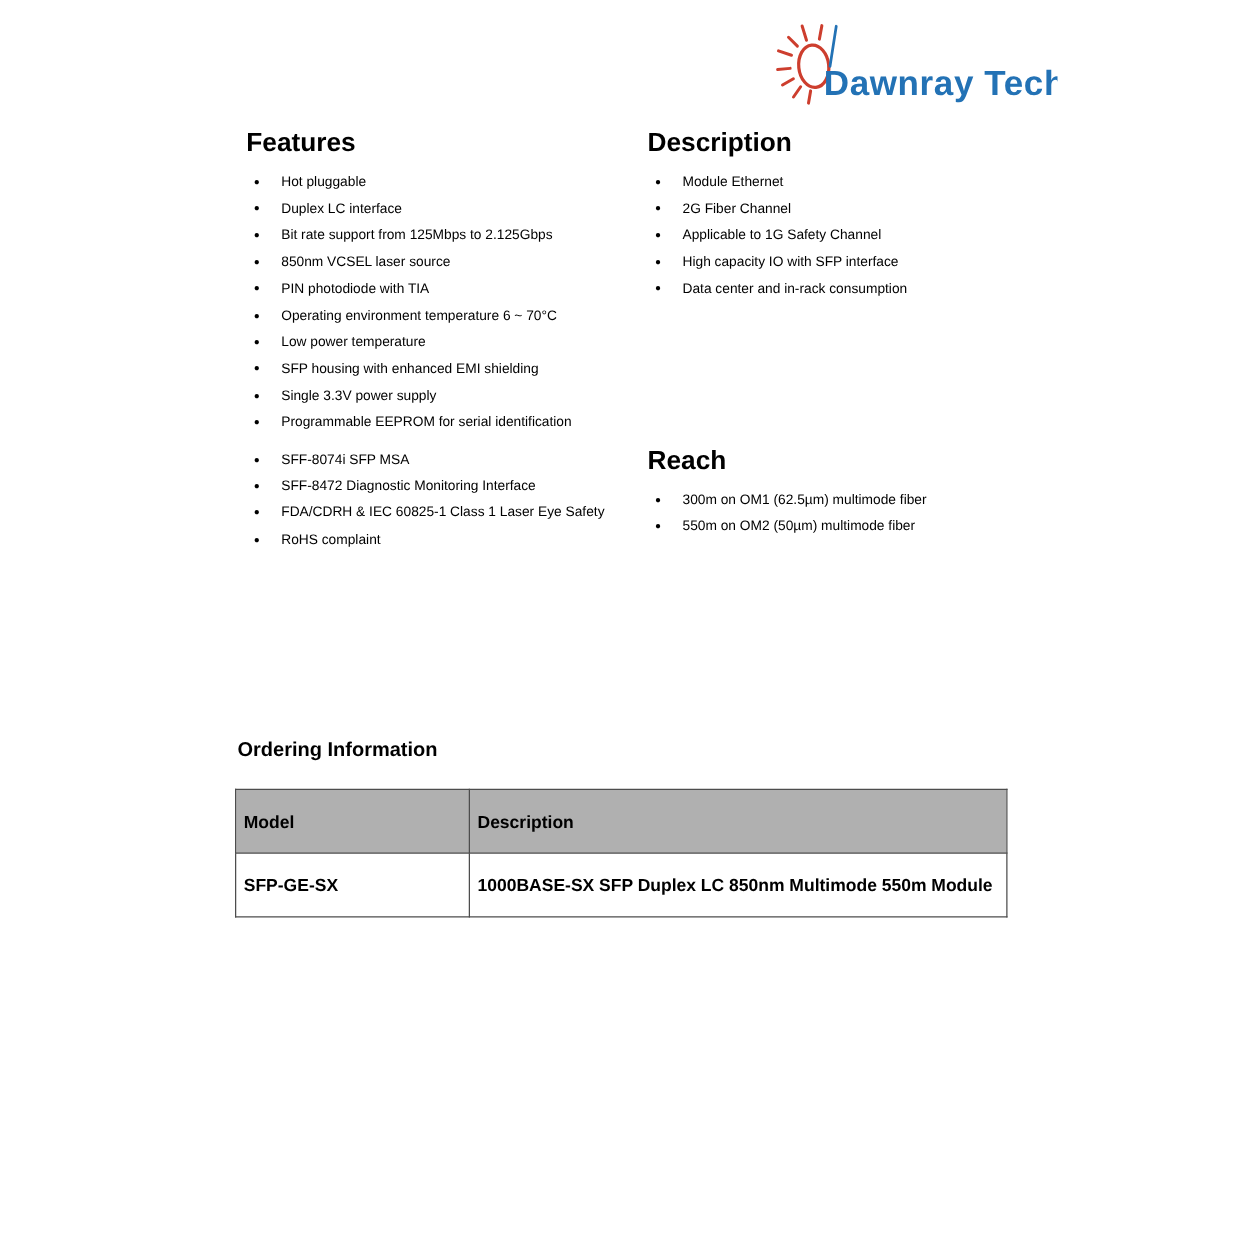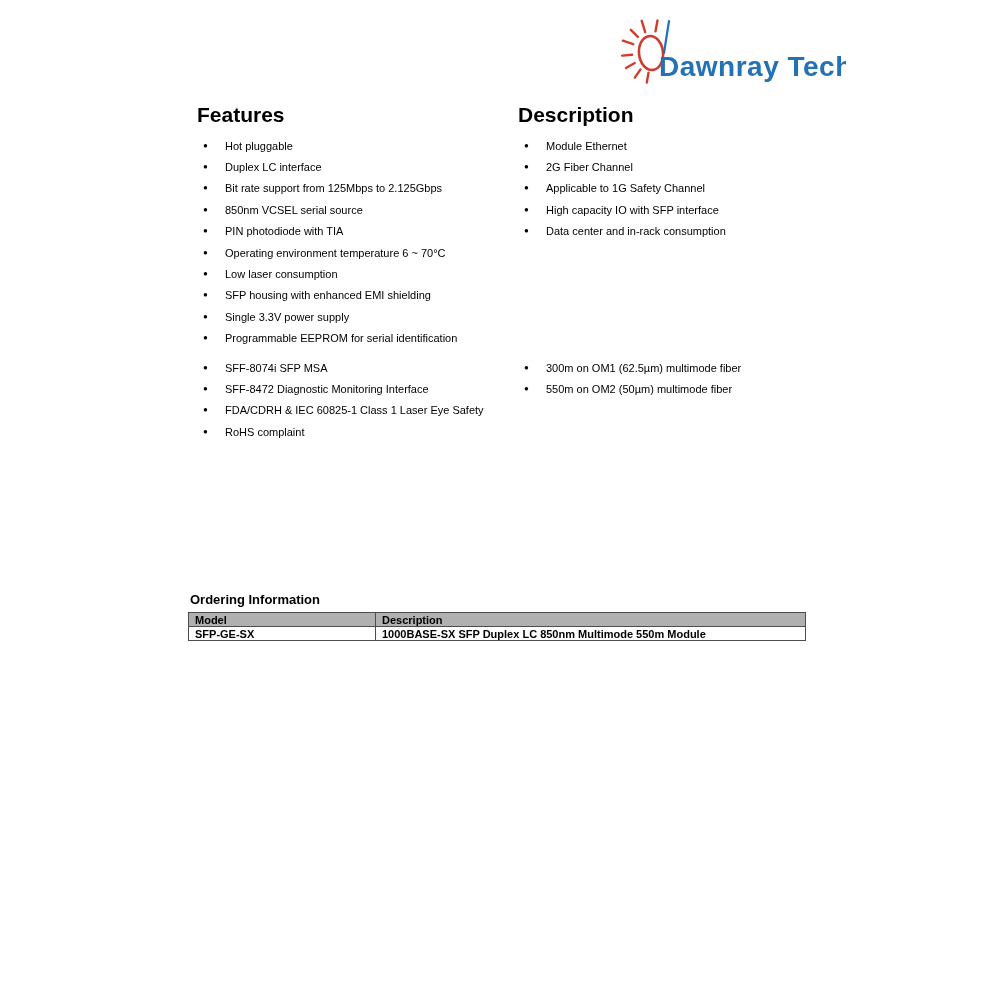--- a/index.html
+++ b/index.html
@@ -79,35 +79,35 @@
   }
 
   
   .ordering {
     position: absolute;
     left: 188px;
     top: 592px;
     width: 618px;
   }
   .ordering h2 {
-    margin: 0 0 5px 2px;
-    font-size: 13px;
+    margin: 0 0 21px 2px;
+    font-size: 16px;
     font-weight: 700;
   }
   .ordering table {
     width: 100%;
     border-collapse: collapse;
     table-layout: fixed;
   }
   .ordering th, .ordering td {
     border: 1px solid #4d4d4d;
-    font-size: 11px;
+    font-size: 14px;
     font-weight: 700;
     text-align: left;
-    padding: 0 6px;
+    padding: 17px 6px;
     height: 13px;
     overflow: hidden;
     white-space: nowrap;
   }
   .ordering th {
     background: var(--table-header-bg, #b0b0b0);
   }
   .ordering .col-model { width: 174px; }
 
   
@@ -164,33 +164,33 @@
         <li>
           <span class="bullet">●</span>
           <span>Duplex LC interface</span>
         </li>
         <li>
           <span class="bullet">●</span>
           <span>Bit rate support from 125Mbps to 2.125Gbps</span>
         </li>
         <li>
           <span class="bullet">●</span>
-          <span>850nm VCSEL serial source</span>
+          <span>850nm VCSEL laser source</span>
         </li>
         <li>
           <span class="bullet">●</span>
           <span>PIN photodiode with TIA</span>
         </li>
         <li>
           <span class="bullet">●</span>
           <span>Operating environment temperature 6 ~ 70°C</span>
         </li>
         <li>
           <span class="bullet">●</span>
-          <span>Low laser consumption</span>
+          <span>Low power temperature</span>
         </li>
         <li>
           <span class="bullet">●</span>
           <span>SFP housing with enhanced EMI shielding</span>
         </li>
         <li>
           <span class="bullet">●</span>
           <span>Single 3.3V power supply</span>
         </li>
         <li>
@@ -241,20 +241,21 @@
           <span>FDA/CDRH &amp; IEC 60825-1 Class 1 Laser Eye Safety</span>
         </li>
         <li>
           <span class="bullet">●</span>
           <span>RoHS complaint</span>
         </li>
       </ul>
   </div>
 
   <div class="section sec-reach">
+    <h2>Reach</h2>
     <ul class="bullet-list">
         <li>
           <span class="bullet">●</span>
           <span>300m on OM1 (62.5µm) multimode fiber</span>
         </li>
         <li>
           <span class="bullet">●</span>
           <span>550m on OM2 (50µm) multimode fiber</span>
         </li>
       </ul>

